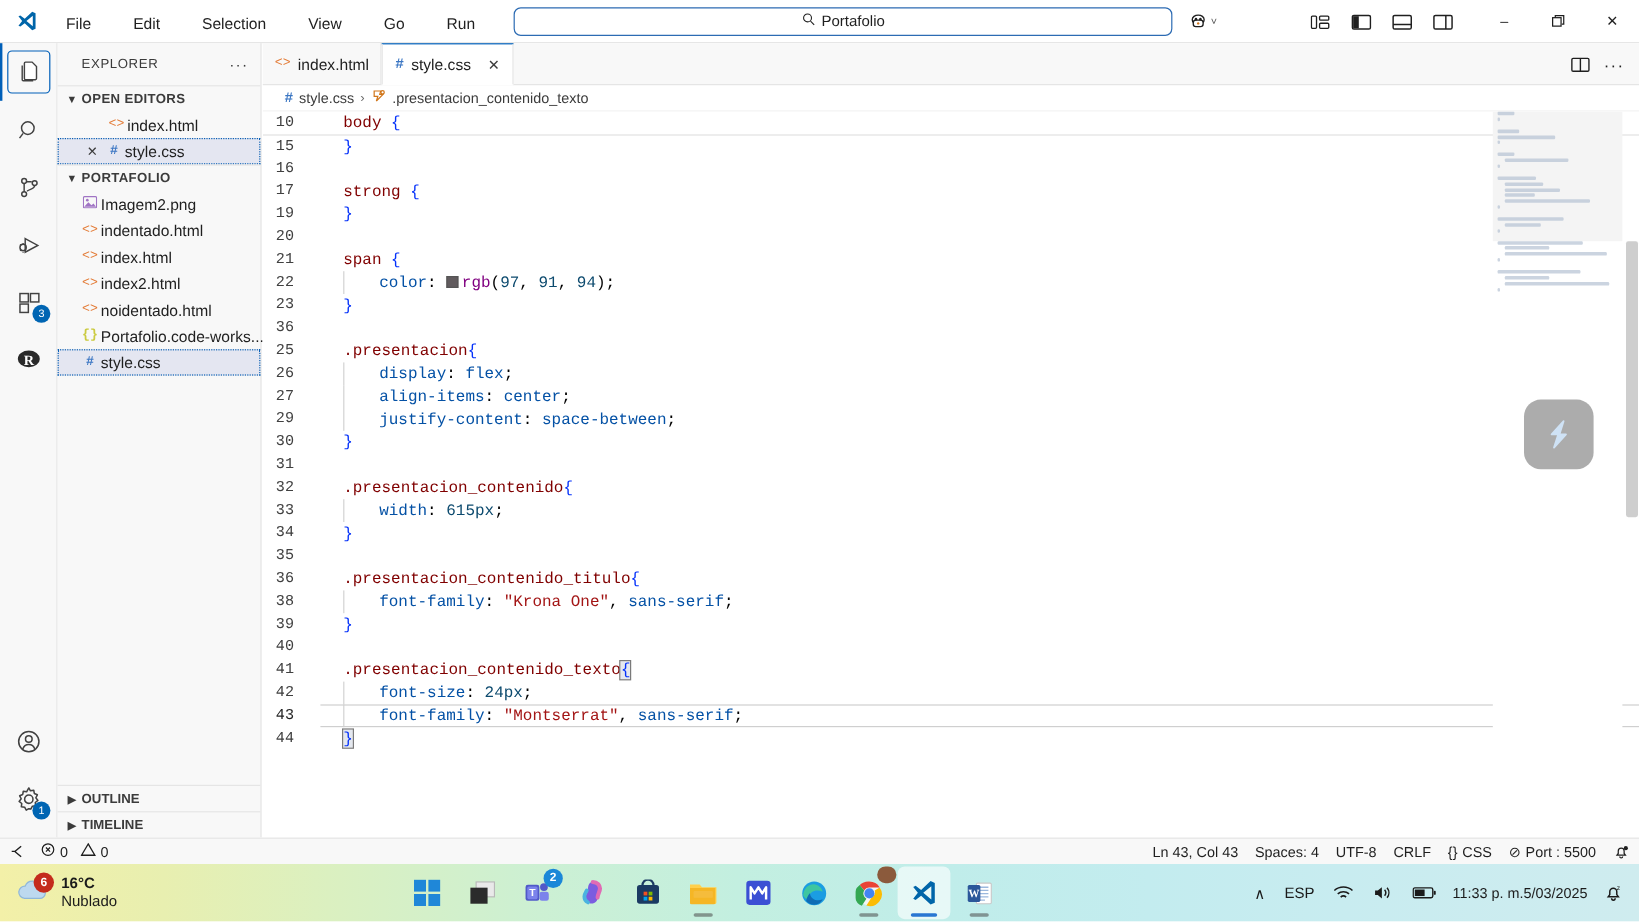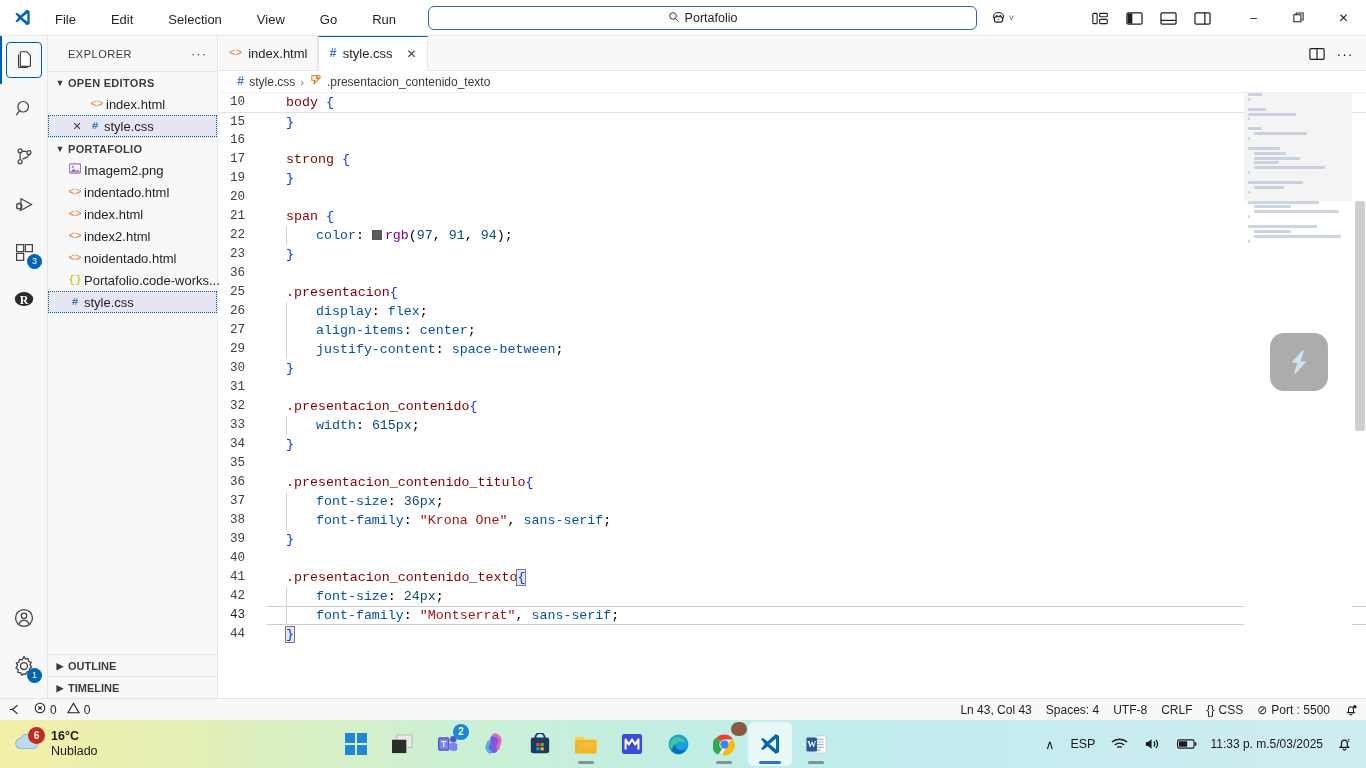--- a/index.html
+++ b/index.html
@@ -667,21 +667,20 @@
           <div class="cl"><div class="ln">26</div><div class="ctext"><span class="guide"></span><span style="display:inline-block;width:29px"></span><span class="tk-prop">display</span><span class="tk-punc">:</span> <span class="tk-val">flex</span><span class="tk-punc">;</span></div></div>
           <div class="cl"><div class="ln">27</div><div class="ctext"><span class="guide"></span><span style="display:inline-block;width:29px"></span><span class="tk-prop">align-items</span><span class="tk-punc">:</span> <span class="tk-val">center</span><span class="tk-punc">;</span></div></div>
           <div class="cl"><div class="ln">29</div><div class="ctext"><span class="guide"></span><span style="display:inline-block;width:29px"></span><span class="tk-prop">justify-content</span><span class="tk-punc">:</span> <span class="tk-val">space-between</span><span class="tk-punc">;</span></div></div>
           <div class="cl"><div class="ln">30</div><div class="ctext"><span class="tk-brace">}</span></div></div>
           <div class="cl"><div class="ln">31</div><div class="ctext"></div></div>
           <div class="cl"><div class="ln">32</div><div class="ctext"><span class="tk-sel">.presentacion_contenido</span><span class="tk-brace">{</span></div></div>
           <div class="cl"><div class="ln">33</div><div class="ctext"><span class="guide"></span><span style="display:inline-block;width:29px"></span><span class="tk-prop">width</span><span class="tk-punc">:</span> <span class="tk-num">615px</span><span class="tk-punc">;</span></div></div>
           <div class="cl"><div class="ln">34</div><div class="ctext"><span class="tk-brace">}</span></div></div>
           <div class="cl"><div class="ln">35</div><div class="ctext"></div></div>
           <div class="cl"><div class="ln">36</div><div class="ctext"><span class="tk-sel">.presentacion_contenido_titulo</span><span class="tk-brace">{</span></div></div>
-          <div class="cl"><div class="ln">37</div><div class="ctext"><span class="guide"></span><span style="display:inline-block;width:29px"></span><span class="tk-prop">font-size</span><span class="tk-punc">:</span> <span class="tk-num">36px</span><span class="tk-punc">;</span></div></div>
           <div class="cl"><div class="ln">38</div><div class="ctext"><span class="guide"></span><span style="display:inline-block;width:29px"></span><span class="tk-prop">font-family</span><span class="tk-punc">:</span> <span class="tk-str">"Krona One"</span><span class="tk-punc">,</span> <span class="tk-val">sans-serif</span><span class="tk-punc">;</span></div></div>
           <div class="cl"><div class="ln">39</div><div class="ctext"><span class="tk-brace">}</span></div></div>
           <div class="cl"><div class="ln">40</div><div class="ctext"></div></div>
           <div class="cl"><div class="ln">41</div><div class="ctext"><span class="tk-sel">.presentacion_contenido_texto</span><span class="tk-brace brace-match">{</span></div></div>
           <div class="cl"><div class="ln">42</div><div class="ctext"><span class="guide"></span><span style="display:inline-block;width:29px"></span><span class="tk-prop">font-size</span><span class="tk-punc">:</span> <span class="tk-num">24px</span><span class="tk-punc">;</span></div></div>
           <div class="cl curline"><div class="ln cur">43</div><div class="ctext"><span class="guide"></span><span style="display:inline-block;width:29px"></span><span class="tk-prop">font-family</span><span class="tk-punc">:</span> <span class="tk-str">"Montserrat"</span><span class="tk-punc">,</span> <span class="tk-val">sans-serif</span><span class="tk-punc">;</span></div></div>
           <div class="cl"><div class="ln">44</div><div class="ctext"><span class="tk-brace brace-match">}</span></div></div>
         </div>
 
       <div class="minimap" id="minimap">

